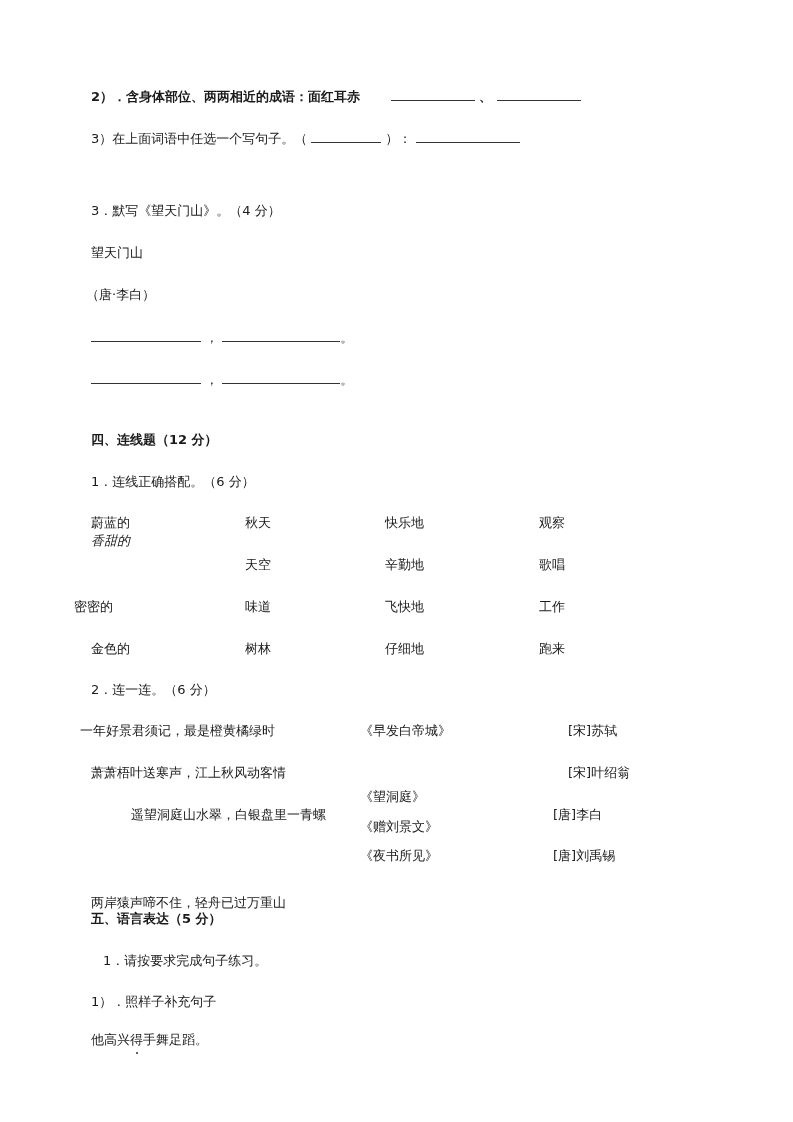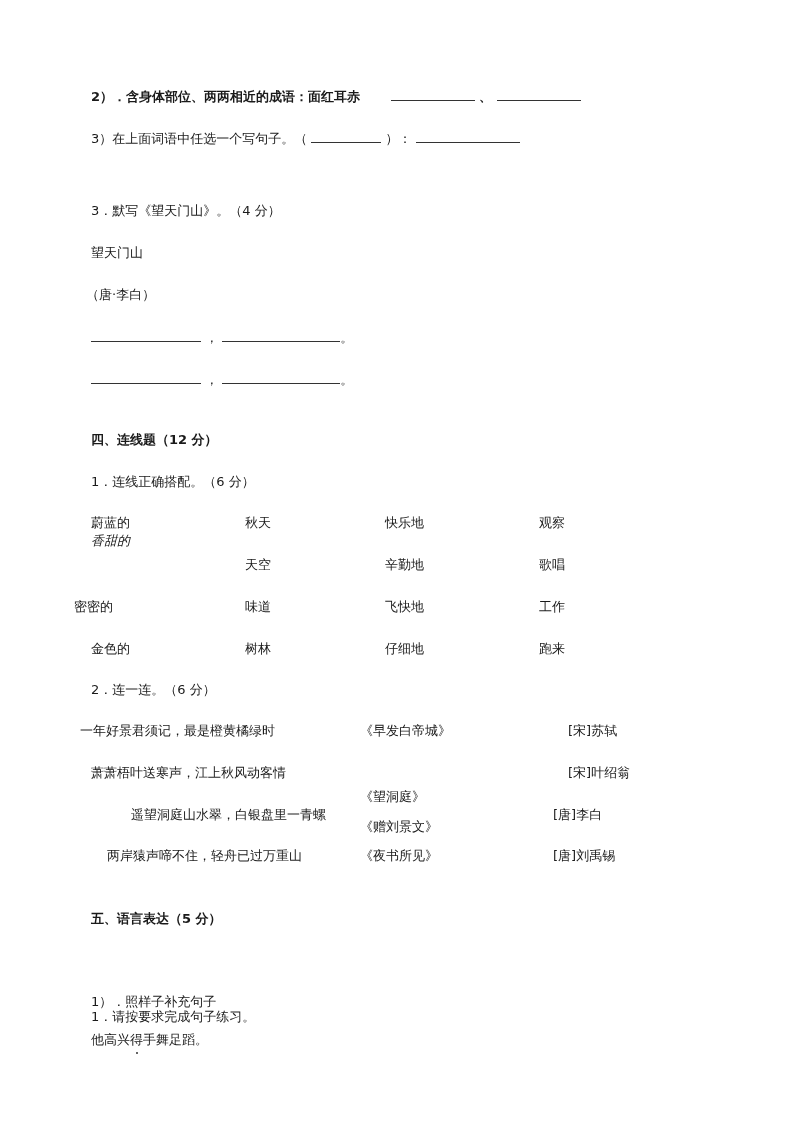--- a/index.html
+++ b/index.html
@@ -115,23 +115,23 @@
   <span class="cell" style="left:568px;top:722px;">[宋]苏轼</span>
 
   <span class="cell" style="left:91px;top:764px;">萧萧梧叶送寒声，江上秋风动客情</span>
   <span class="cell" style="left:360px;top:757px;margin-top:31px;">《望洞庭》</span>
   <span class="cell" style="left:568px;top:764px;">[宋]叶绍翁</span>
 
   <span class="cell" style="left:91px;top:806px;margin-left:40px;">遥望洞庭山水翠，白银盘里一青螺</span>
   <span class="cell" style="left:360px;top:806px;margin-top:12px;">《赠刘景文》</span>
   <span class="cell" style="left:553px;top:806px;">[唐]李白</span>
 
-  <span class="cell" style="left:91px;top:847px;margin-left:16px;">两岸猿声啼不住，轻舟已过万重山</span>
+  <span class="cell" style="left:91px;top:894px;">两岸猿声啼不住，轻舟已过万重山</span>
   <span class="cell" style="left:360px;top:847px;">《夜书所见》</span>
   <span class="cell" style="left:553px;top:847px;">[唐]刘禹锡</span>
 </div>
 
 <div class="line bold" style="top:910px;">五、语言表达（5 分）</div>
-<div class="line" style="top:1008px;">1．请按要求完成句子练习。</div>
+<div class="line" style="top:952px;margin-left:12px;">1．请按要求完成句子练习。</div>
 <div class="line" style="top:993px;">1）．照样子补充句子</div>
 <div class="line" style="top:1031px;">
   <span>他高兴</span><span class="dot-under">得</span><span>手舞足蹈。</span>
 </div>
 
 </body></html>

